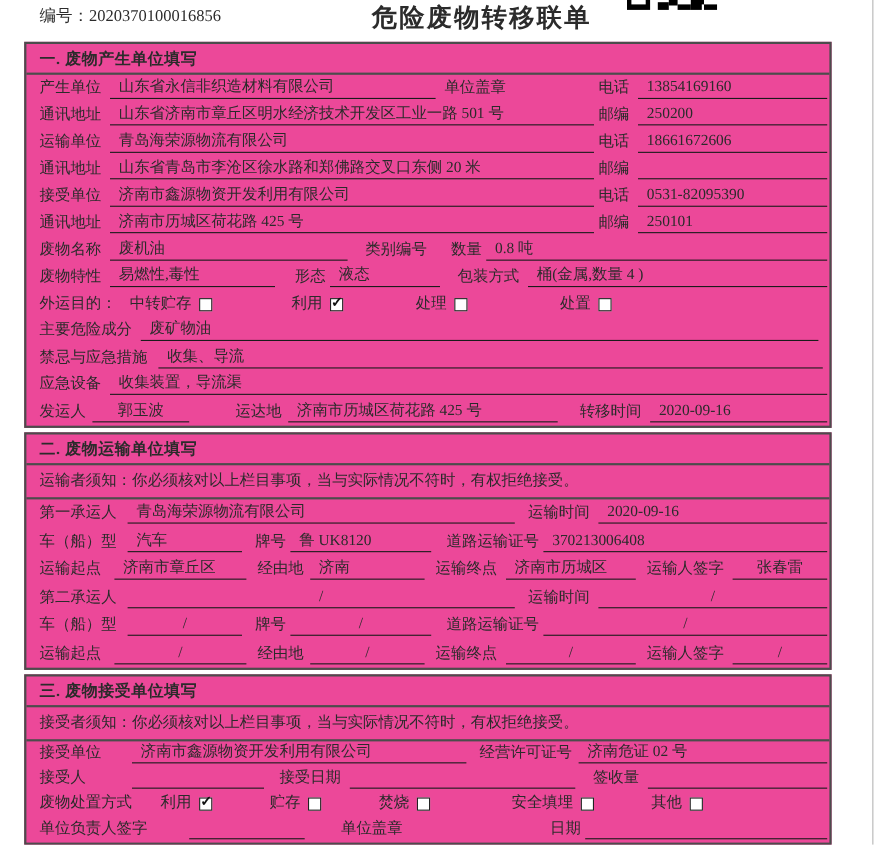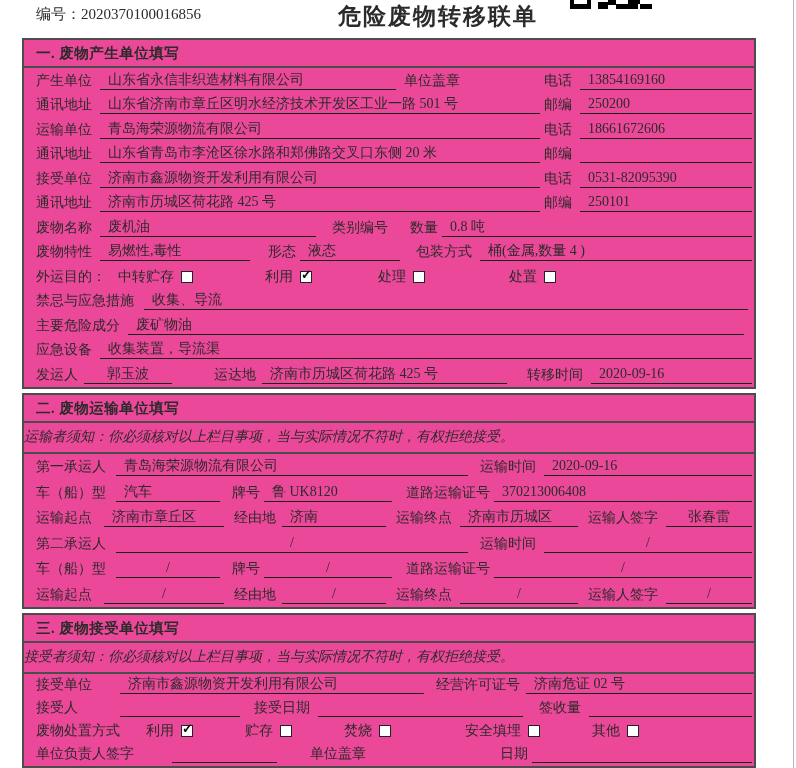--- a/index.html
+++ b/index.html
@@ -15,21 +15,21 @@
     font-size:23px; font-weight:700; letter-spacing:2px; transform:translateX(40px);
   }
   .qr { position:absolute; left:570px; top:0; }
   .right-edge { position:absolute; right:2px; top:0; width:1px; height:768px; background:#b5b5b5; }
 
   .sec { width:734px; margin:0 0 4px 22px; border:2px solid #4c4c4c; background:#ec4899; }
   .sec-h {
     font-weight:700; font-size:14.5px; padding:4px 10px 3px 12px;
     border-bottom:2px solid #4c4c4c; letter-spacing:.5px;
   }
-  .notice { padding:5px 10px 6px 0; border-bottom:2px solid #4c4c4c;font-style:italic; }
+  .notice { padding:5px 10px 6px 12px; border-bottom:2px solid #4c4c4c; }
 
   .row { display:flex; align-items:flex-end; padding:0 2px 3px 12px; }
   .s1 .row { height:24.5px; }
   .s2 .row { height:25.5px; }
   .s3 .row { height:23px; }
   .lbl { flex:none; white-space:nowrap; line-height:18px; }
   .u {
     border-bottom:1px solid #1b1b1b; white-space:nowrap; overflow:visible;
     line-height:18px; min-height:18px; padding:0 2px 0 8px; flex:none;
   }
@@ -149,27 +149,27 @@
       <span class="cb"></span>
       <span class="lbl" style="margin-left:72px">利用</span>
       <span class="cb checked"></span>
       <span class="lbl" style="margin-left:66px">处理</span>
       <span class="cb"></span>
       <span class="lbl" style="margin-left:84px">处置</span>
       <span class="cb"></span>
     </div>
 
     <div class="row">
+      <span class="lbl" style="width:92px">主要危险成分</span>
+      <span class="u f1" style="margin-right:8px">废矿物油</span>
+    </div>
+
+    <div class="row">
       <span class="lbl" style="width:108px">禁忌与应急措施</span>
       <span class="u f1" style="margin-right:4px">收集、导流</span>
-    </div>
-
-    <div class="row">
-      <span class="lbl" style="width:92px">主要危险成分</span>
-      <span class="u f1" style="margin-right:8px">废矿物油</span>
     </div>
 
     <div class="row">
       <span class="lbl" style="width:64px">应急设备</span>
       <span class="u f1">收集装置，导流渠</span>
     </div>
 
     <div class="row">
       <span class="lbl" style="width:48px">发运人</span>
       <span class="u ctr" style="width:88px">郭玉波</span>

